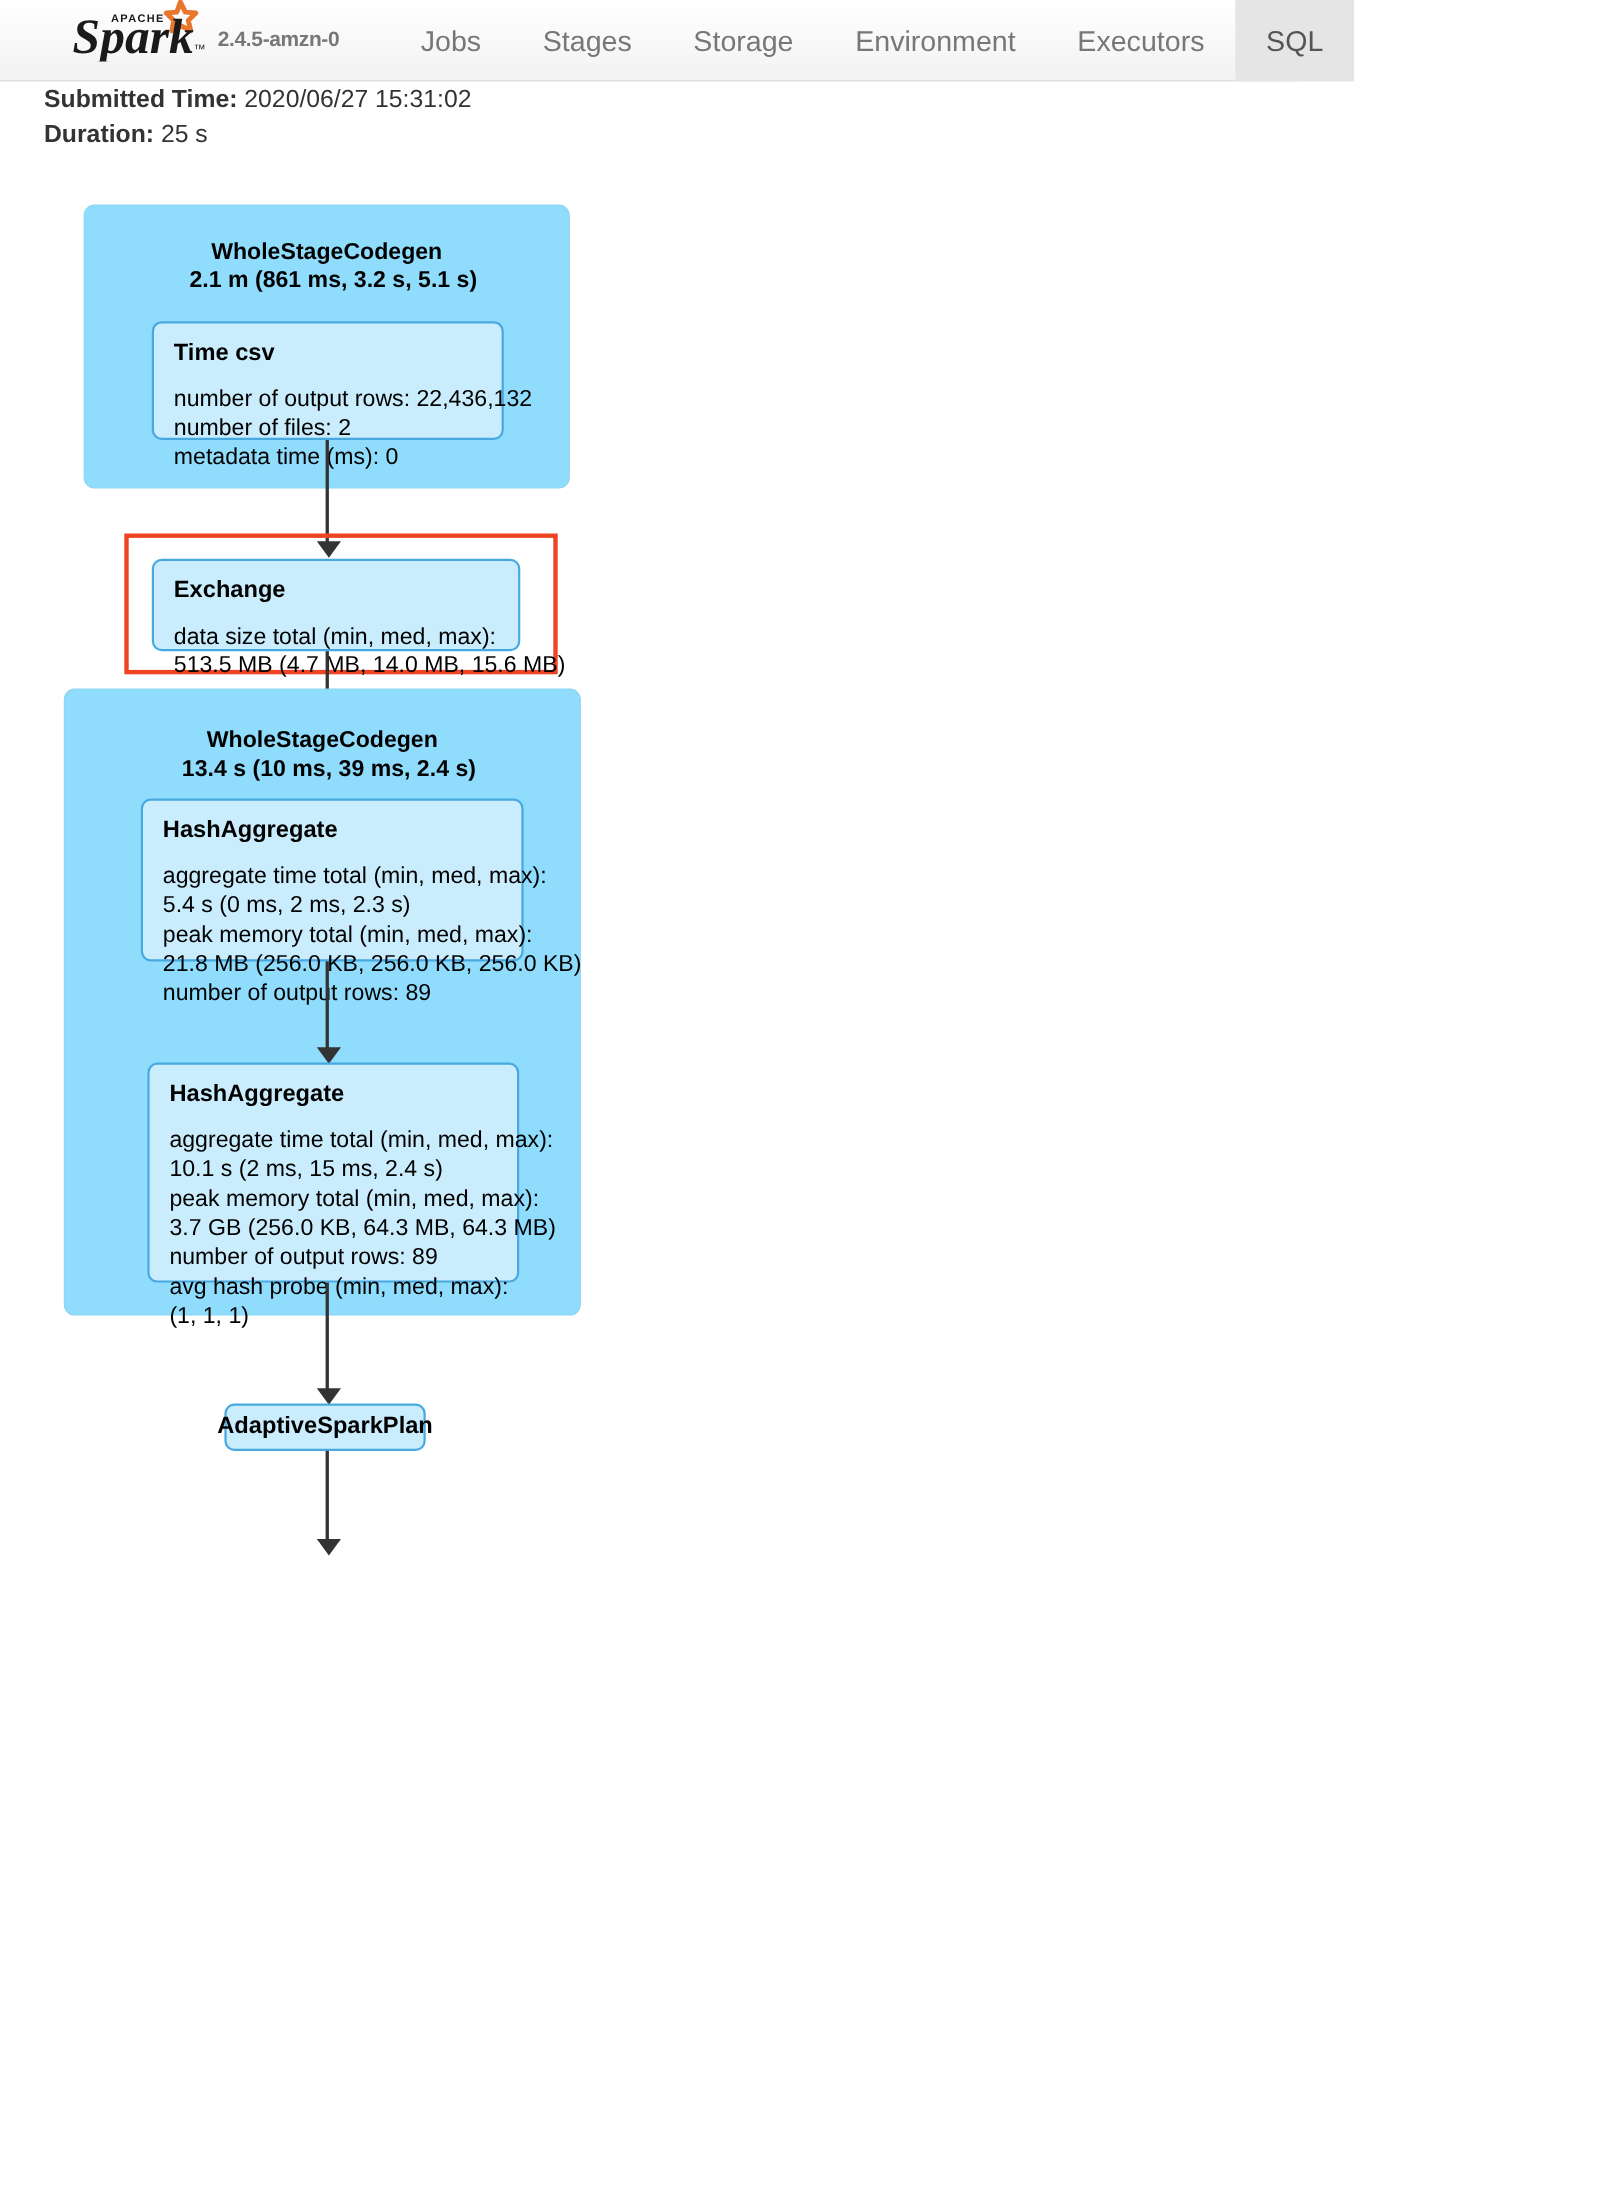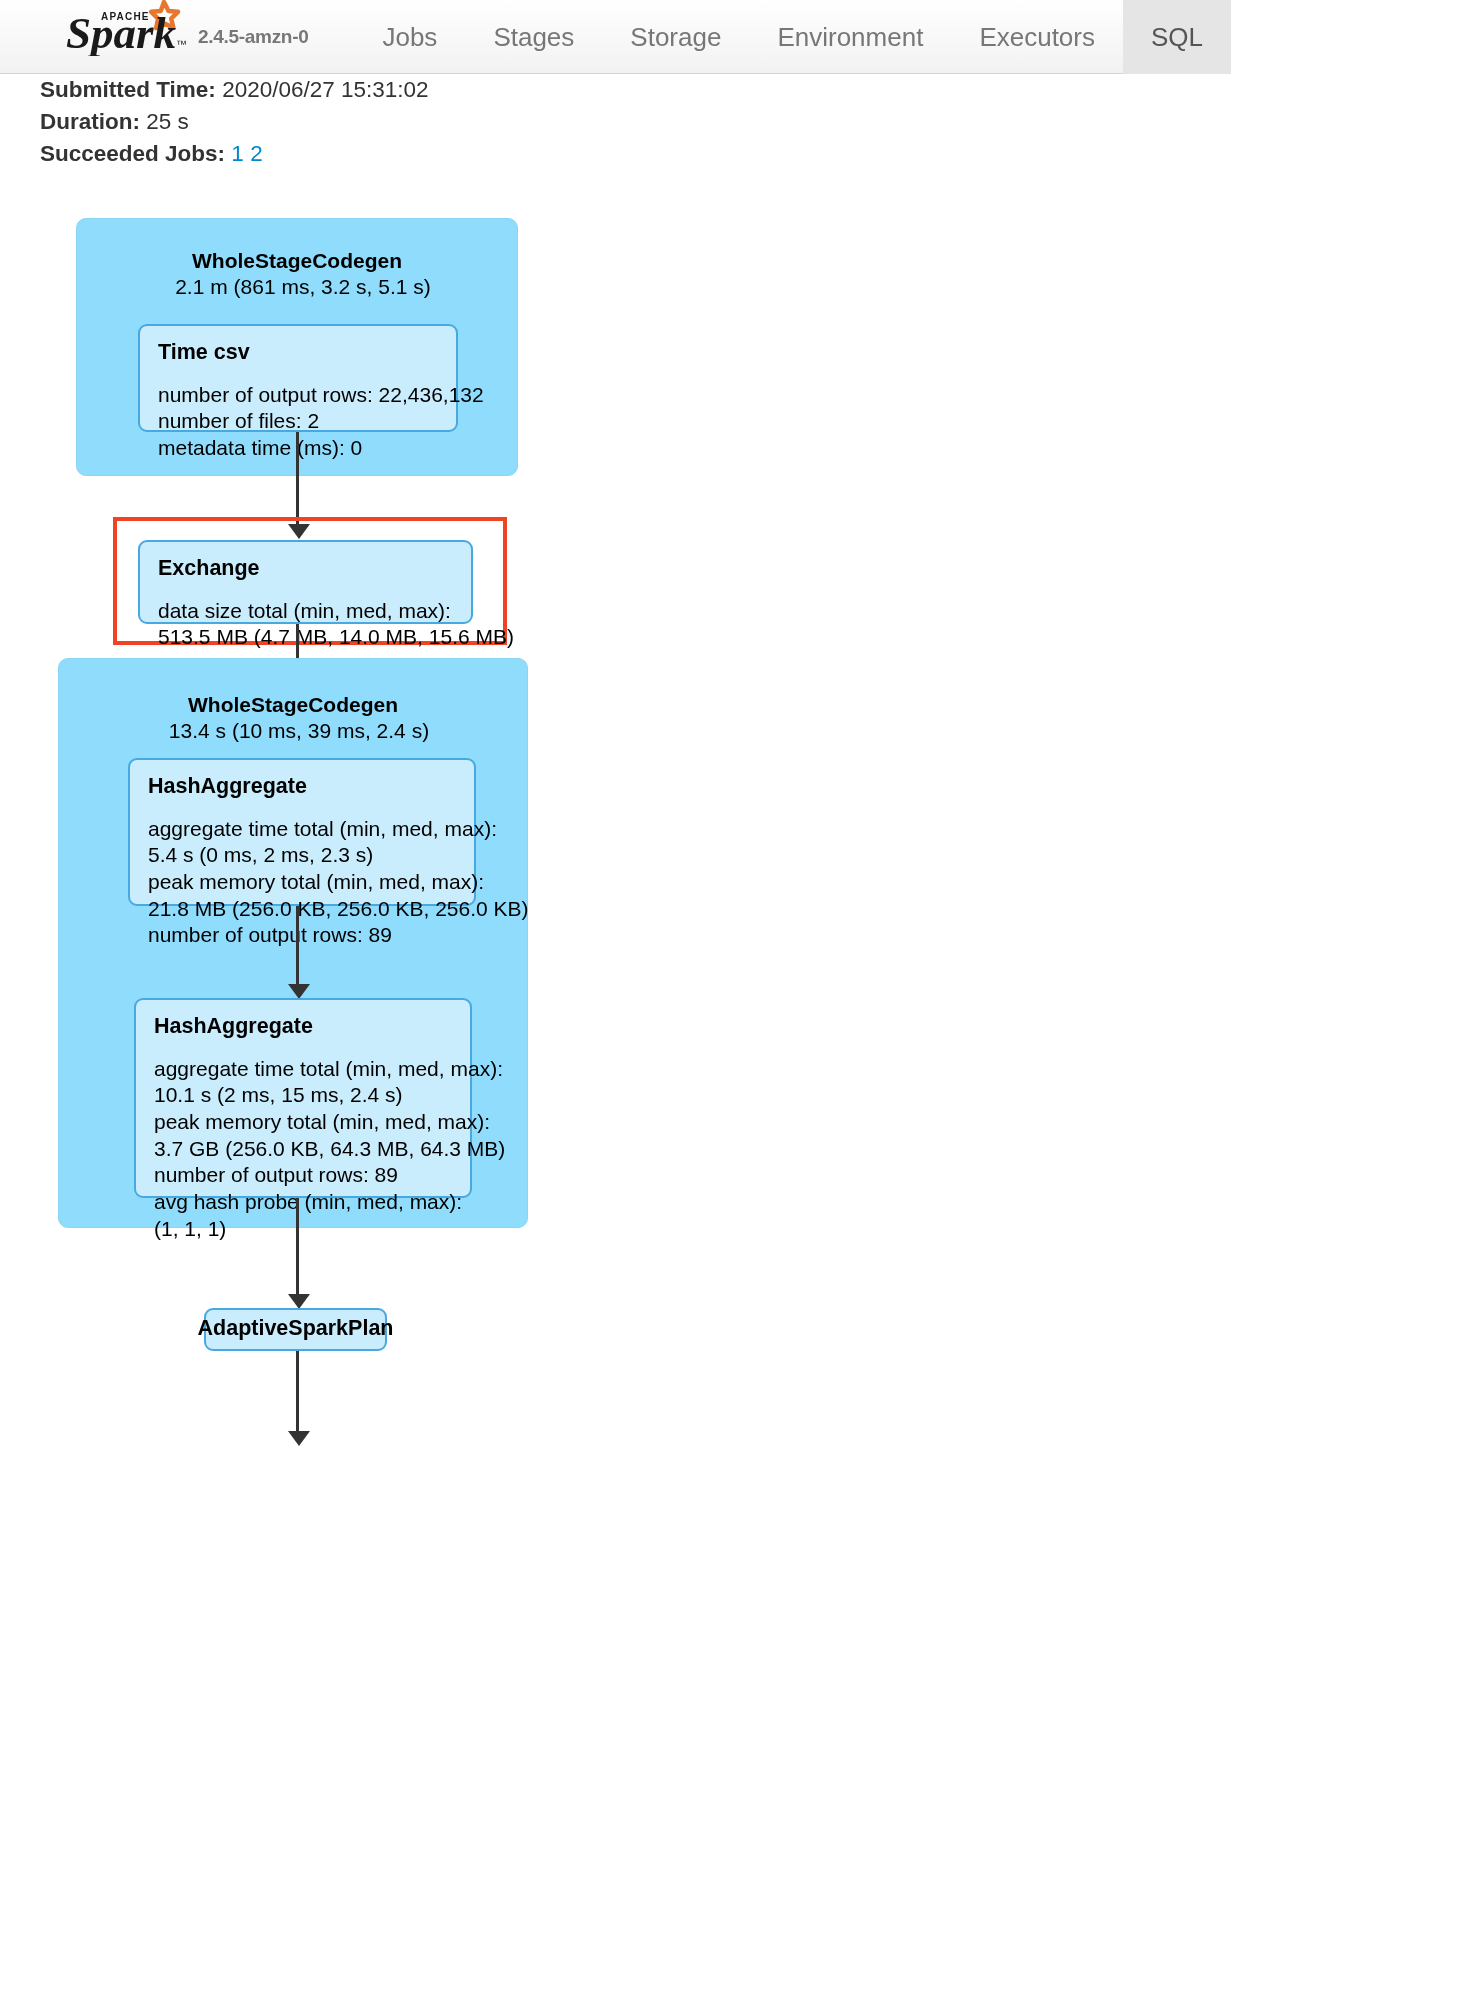--- a/index.html
+++ b/index.html
@@ -116,21 +116,21 @@
   }
   .cluster-label {
     position: absolute;
     text-align: center;
     font-size: 21px;
     color: #000;
     line-height: 1.23;
     white-space: nowrap;
   }
   .cluster-label .t1 { font-weight: bold; display: block; }
-  .cluster-label .t2 { font-weight: normal; display: block; margin-left: 12px; }
+  .cluster-label .t2 { font-weight: bold; display: block; margin-left: 12px; }
 
   .node-title {
     font-size: 21.5px;
     font-weight: bold;
     color: #000;
     line-height: 1.2;
     margin: 0;
     padding: 0;
     white-space: nowrap;
   }
@@ -210,25 +210,20 @@
 
 
   <p class="meta-line">
     <strong>Submitted Time:</strong>
     <span>2020/06/27 15:31:02</span>
   </p>
   <p class="meta-line">
     <strong>Duration:</strong>
     <span>25 s</span>
   </p>
-  <p class="meta-line">
-    <strong>Succeeded Jobs:</strong>
-    <a class="job-link" href="#">1</a>
-    <a class="job-link" href="#">2</a>
-  </p>
 
   <div class="dag">
 
     <div class="cluster" style="left:36px; top:0px; width:442px; height:258px;"></div>
     <div class="cluster-label" style="left:36px; top:30px; width:442px;">
       <span class="t1">WholeStageCodegen</span>
       <span class="t2">2.1 m (861 ms, 3.2 s, 5.1 s)</span>
     </div>
 
     <div class="node" style="left:98px; top:106px; width:320px; height:108px;">

